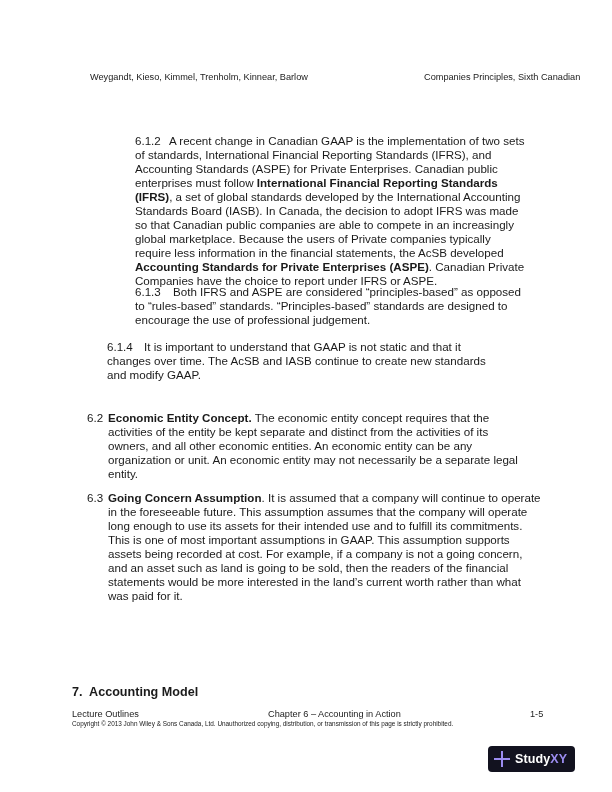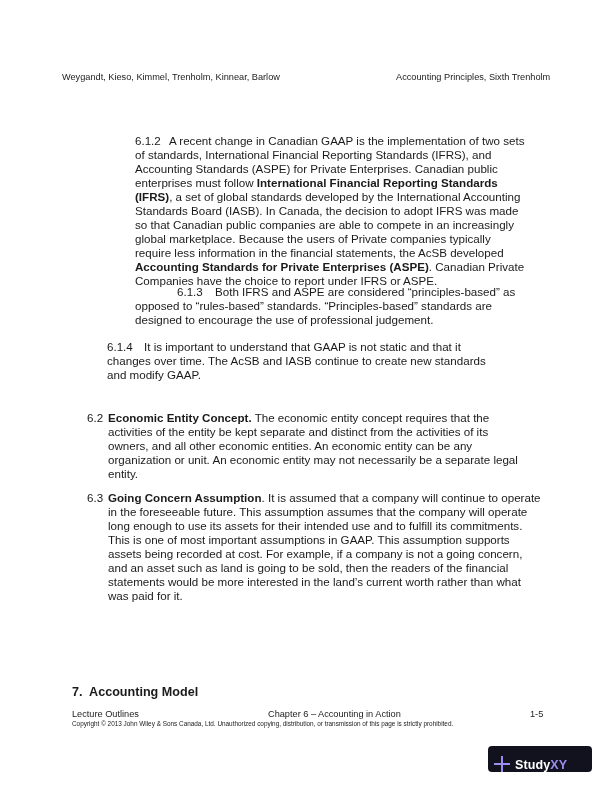--- a/index.html
+++ b/index.html
@@ -1,47 +1,47 @@
 <!DOCTYPE html>
 <html><head>
 <meta charset="utf-8">
 <style>
   * { margin: 0; padding: 0; box-sizing: border-box; }
   html, body { width: 612px; height: 792px; background: #ffffff; }
   body { position: relative; font-family: "Liberation Sans", sans-serif; color: #1a1a1a; overflow: hidden; }
   .abs { position: absolute; }
-  .hdr { font-size: 9.2px; line-height: 11px; color: #222; }
+  .hdr { font-size: 9.2px; line-height: 11px; color: #222; margin-left: 28px; }
   .p { font-size: 11.6px; line-height: 14px; color: #1a1a1a; }
   .p b { font-weight: bold; }
   .num { display: inline-block; }
   .h7 { font-size: 12.6px; font-weight: bold; }
   .foot { font-size: 9.2px; color: #222; }
   .copy { font-size: 6.4px; color: #222; white-space: nowrap; }
-  .badge { position: absolute; left: 488px; top: 746px; width: 104px; height: 26px; background: #12121f; border-radius: 4px; display: flex; align-items: flex-end; }
+  .badge { position: absolute; left: 488px; top: 746px; width: 87px; height: 26px; background: #12121f; border-radius: 4px; display: flex; align-items: center; }
   .badge .plus { width: 16px; height: 16px; margin-left: 6px; position: relative; }
   .badge .plus::before, .badge .plus::after { content: ""; position: absolute; background: #9b8cf0; }
   .badge .plus::before { left: 7px; top: 0; width: 1.6px; height: 16px; }
   .badge .plus::after { top: 7px; left: 0; height: 1.6px; width: 16px; }
   .badge .brand { margin-left: 5px; font-size: 12.5px; font-weight: bold; color: #ffffff; letter-spacing: 0.1px; }
   .badge .brand .xy { color: #9b8cf0; }
 </style>
 </head>
 <body>
 
 <div class="abs hdr" style="left:62px; top:72px; width:300px;">
   <div>Weygandt, Kieso, Kimmel, Trenholm, Kinnear, Barlow</div>
 </div>
-<div class="abs hdr" style="left:396px; top:72px; white-space:nowrap;">Accounting Principles, Sixth Trenholm</div>
+<div class="abs hdr" style="left:396px; top:72px; white-space:nowrap;">Companies Principles, Sixth Canadian</div>
 
 <div class="abs p" style="left:135px; top:134px; width:395px;">
   <span class="num" style="width:34px;">6.1.2</span><span>A recent change in Canadian GAAP is the implementation of two sets of standards, International Financial Reporting Standards (IFRS), and Accounting Standards (ASPE) for Private Enterprises. Canadian public enterprises must follow </span><b>International Financial Reporting Standards (IFRS)</b><span>, a set of global standards developed by the International Accounting Standards Board (IASB). In Canada, the decision to adopt IFRS was made so that Canadian public companies are able to compete in an increasingly global marketplace.    Because the users of Private companies typically require less information in the financial statements, the AcSB developed </span><b>Accounting Standards for Private Enterprises (ASPE)</b><span>.  Canadian Private Companies have the choice to report under IFRS or ASPE.</span>
 </div>
 
 <div class="abs p" style="left:135px; top:285px; width:395px;">
-  <span class="num" style="width:38px;margin-left:42px;">6.1.3</span><span>Both IFRS and ASPE are considered “principles-based” as opposed to “rules-based” standards.  “Principles-based” standards are designed to encourage the use of professional judgement.</span>
+  <span class="num" style="width:38px;">6.1.3</span><span>Both IFRS and ASPE are considered “principles-based” as opposed to “rules-based” standards.  “Principles-based” standards are designed to encourage the use of professional judgement.</span>
 </div>
 
 <div class="abs p" style="left:107px; top:340px; width:380px;">
   <span class="num" style="width:37px;">6.1.4</span><span>It is important to understand that GAAP is not static and that it changes over time. The AcSB and IASB continue to create new standards and modify GAAP.</span>
 </div>
 
 <div class="abs p" style="left:87px; top:411px; width:435px;">
   <div style="padding-left:21px; text-indent:-21px;">
     <span class="num" style="width:21px; text-indent:0;">6.2</span><b>Economic Entity Concept.</b><span> The economic entity concept requires that the activities of the entity be kept separate and distinct from the activities of its owners, and all other economic entities.  An economic entity can be any organization or unit.  An economic entity may not necessarily be a separate legal entity.</span>
   </div>

